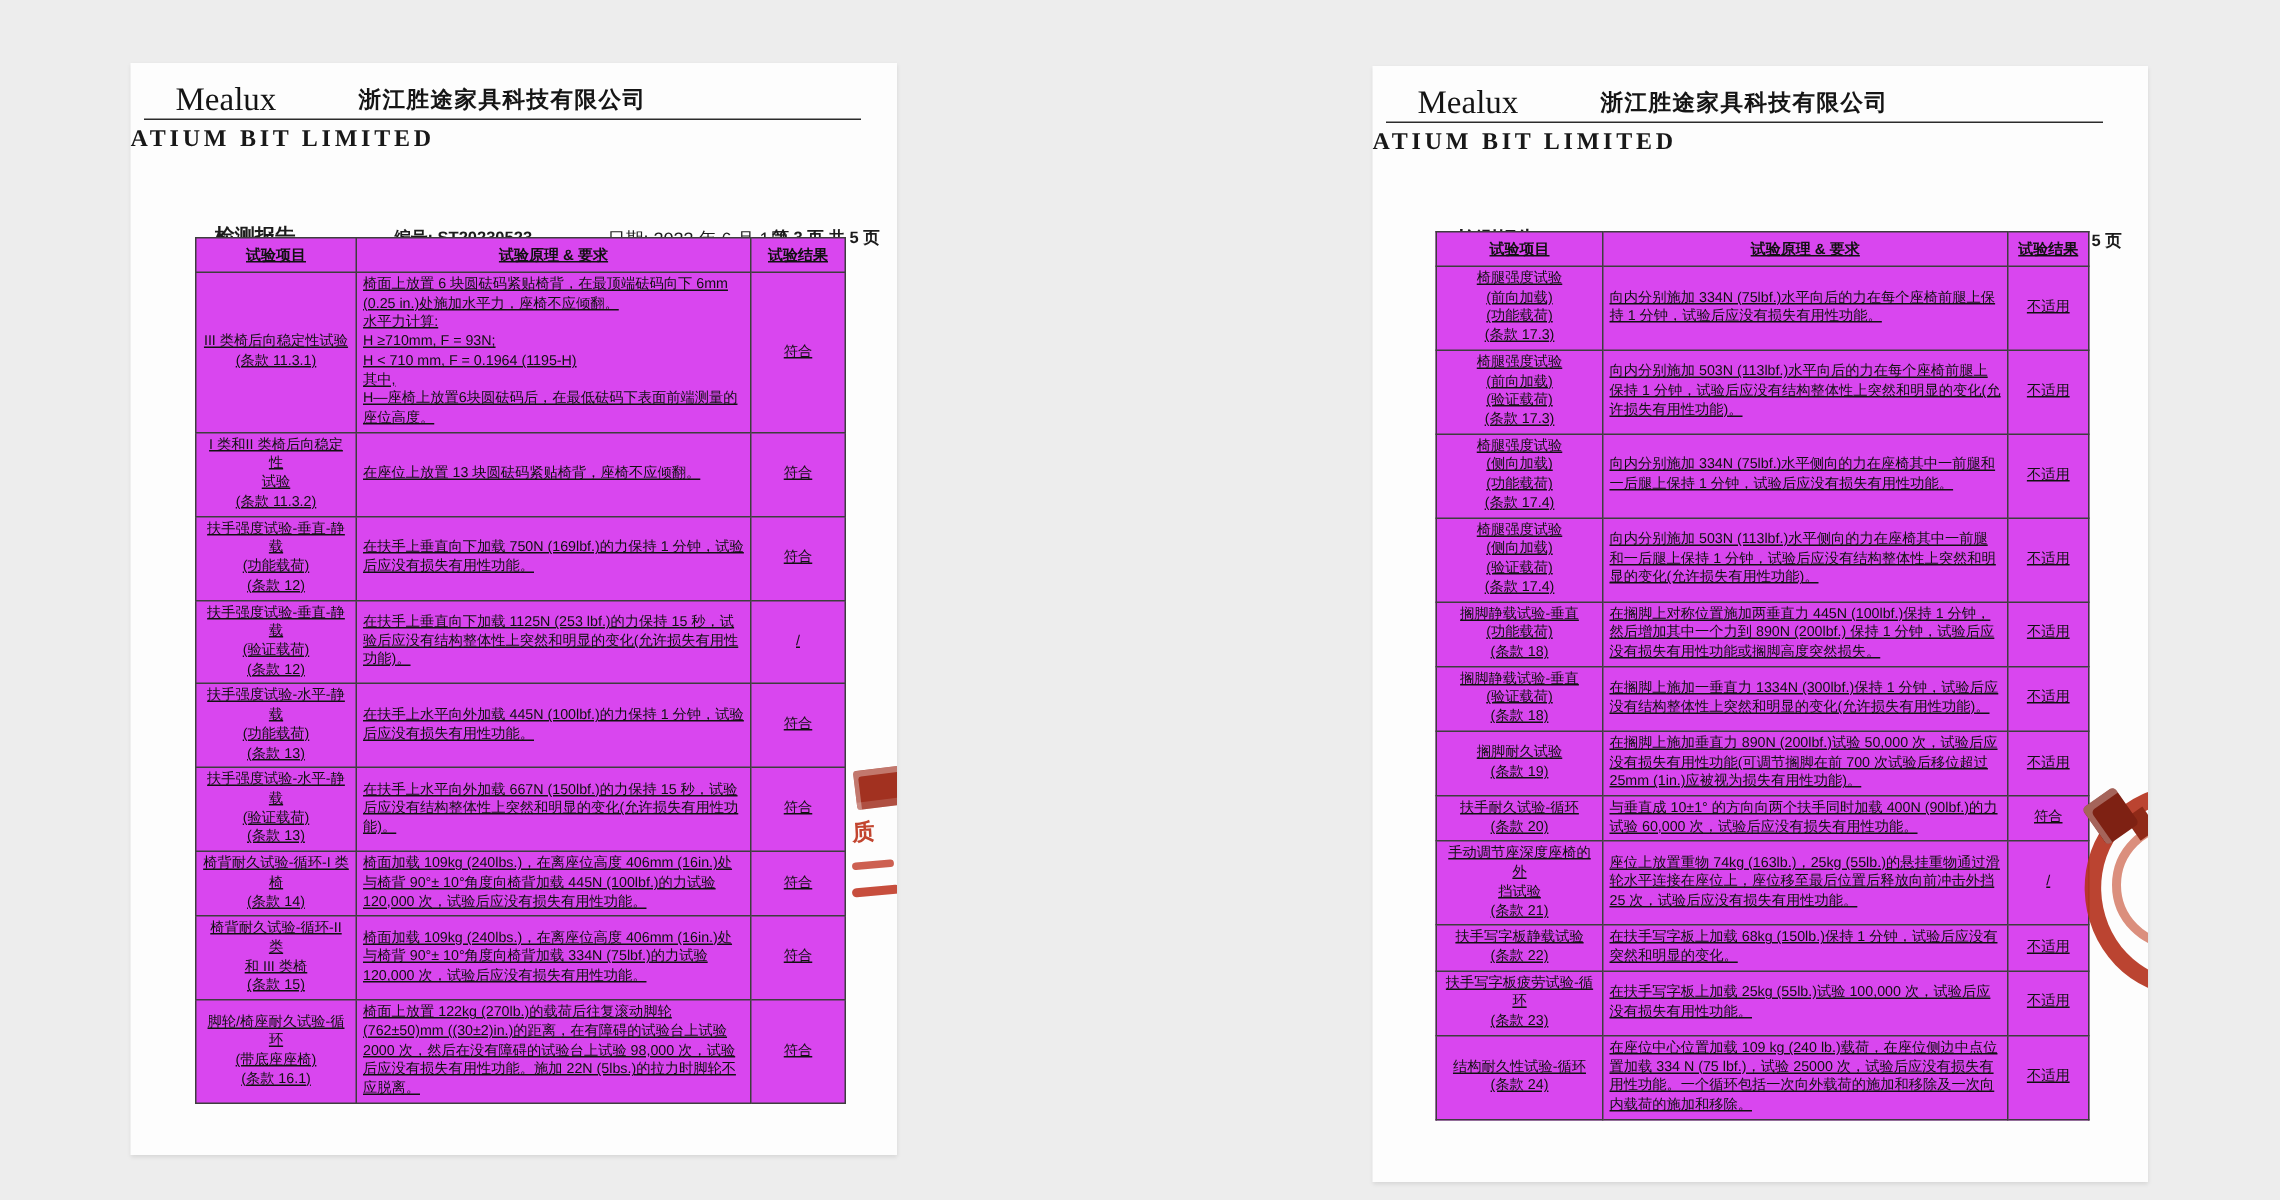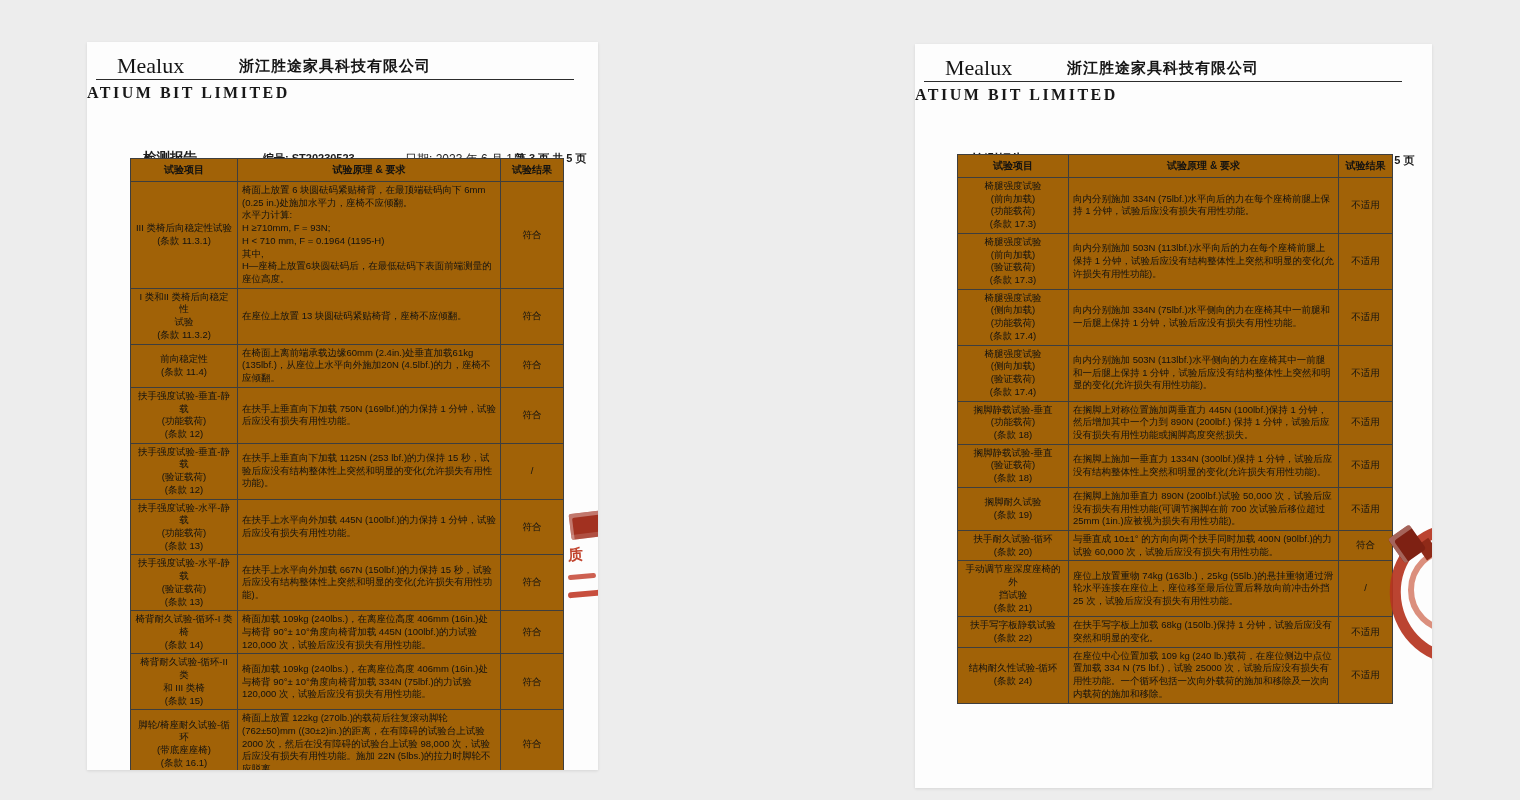--- a/index.html
+++ b/index.html
@@ -35,21 +35,21 @@
     letter-spacing:2.5px;color:#181818;
   }
   .info-row{position:absolute;left:0;top:80px;width:100%;height:18px;margin-top:27px;}
   .report-title{position:absolute;left:56px;top:0;font-size:13.5px;font-weight:700;}
   .report-no{position:absolute;left:176px;top:2px;font-size:11px;font-weight:700;}
   .report-date{position:absolute;left:318px;top:2px;font-size:12px;font-weight:400;}
   .report-page{position:absolute;left:428px;top:2px;font-size:11px;font-weight:700;}
 
   table.report{
     position:absolute;border-collapse:collapse;table-layout:fixed;
-    font-size:9.5px;color:#111;background:#a16207;
+    font-size:9.5px;color:#111;background:#d946ef;text-decoration:underline;
   }
   .page-3 table.report{left:43px;top:116px;width:433px;}
   .page-4 table.report{left:42px;top:110px;width:435px;}
   .page-3 col.c1{width:107px}.page-3 col.c2{width:263px}.page-3 col.c3{width:63px}
   .page-4 col.c1{width:111px}.page-4 col.c2{width:270px}.page-4 col.c3{width:54px}
   table.report th{
     border:1px solid #3e3e3e;font-size:10px;font-weight:700;
     padding:4px 2px;text-align:center;
   }
   table.report td{
@@ -132,26 +132,20 @@
           <td class="cell-result">符合</td>
         </tr>
         <tr>
           <td class="cell-item">I 类和II 类椅后向稳定性
 试验
 (条款 11.3.2)</td>
           <td class="cell-desc">在座位上放置 13 块圆砝码紧贴椅背，座椅不应倾翻。</td>
           <td class="cell-result">符合</td>
         </tr>
         <tr>
-          <td class="cell-item">前向稳定性
-(条款 11.4)</td>
-          <td class="cell-desc">在椅面上离前端承载边缘60mm (2.4in.)处垂直加载61kg (135lbf.)，从座位上水平向外施加20N (4.5lbf.)的力，座椅不应倾翻。</td>
-          <td class="cell-result">符合</td>
-        </tr>
-        <tr>
           <td class="cell-item">扶手强度试验-垂直-静
 载
 (功能载荷)
 (条款 12)</td>
           <td class="cell-desc">在扶手上垂直向下加载 750N (169lbf.)的力保持 1 分钟，试验后应没有损失有用性功能。</td>
           <td class="cell-result">符合</td>
         </tr>
         <tr>
           <td class="cell-item">扶手强度试验-垂直-静
 载
@@ -297,20 +291,27 @@
           <td class="cell-desc">座位上放置重物 74kg (163lb.)，25kg (55lb.)的悬挂重物通过滑轮水平连接在座位上，座位移至最后位置后释放向前冲击外挡 25 次，试验后应没有损失有用性功能。</td>
           <td class="cell-result">/</td>
         </tr>
         <tr>
           <td class="cell-item">扶手写字板静载试验
 (条款 22)</td>
           <td class="cell-desc">在扶手写字板上加载 68kg (150lb.)保持 1 分钟，试验后应没有突然和明显的变化。</td>
           <td class="cell-result">不适用</td>
         </tr>
         <tr>
+          <td class="cell-item">扶手写字板疲劳试验-循
+环
+(条款 23)</td>
+          <td class="cell-desc">在扶手写字板上加载 25kg (55lb.)试验 100,000 次，试验后应没有损失有用性功能。</td>
+          <td class="cell-result">不适用</td>
+        </tr>
+        <tr>
           <td class="cell-item">结构耐久性试验-循环
 (条款 24)</td>
           <td class="cell-desc">在座位中心位置加载 109 kg (240 lb.)载荷，在座位侧边中点位置加载 334 N (75 lbf.)，试验 25000 次，试验后应没有损失有用性功能。一个循环包括一次向外载荷的施加和移除及一次向内载荷的施加和移除。</td>
           <td class="cell-result">不适用</td>
         </tr>
       </tbody>
   </table>
   <div class="stamp-arc-wrap">
     <div class="arc-outer"></div>
     <div class="arc-inner"></div>

